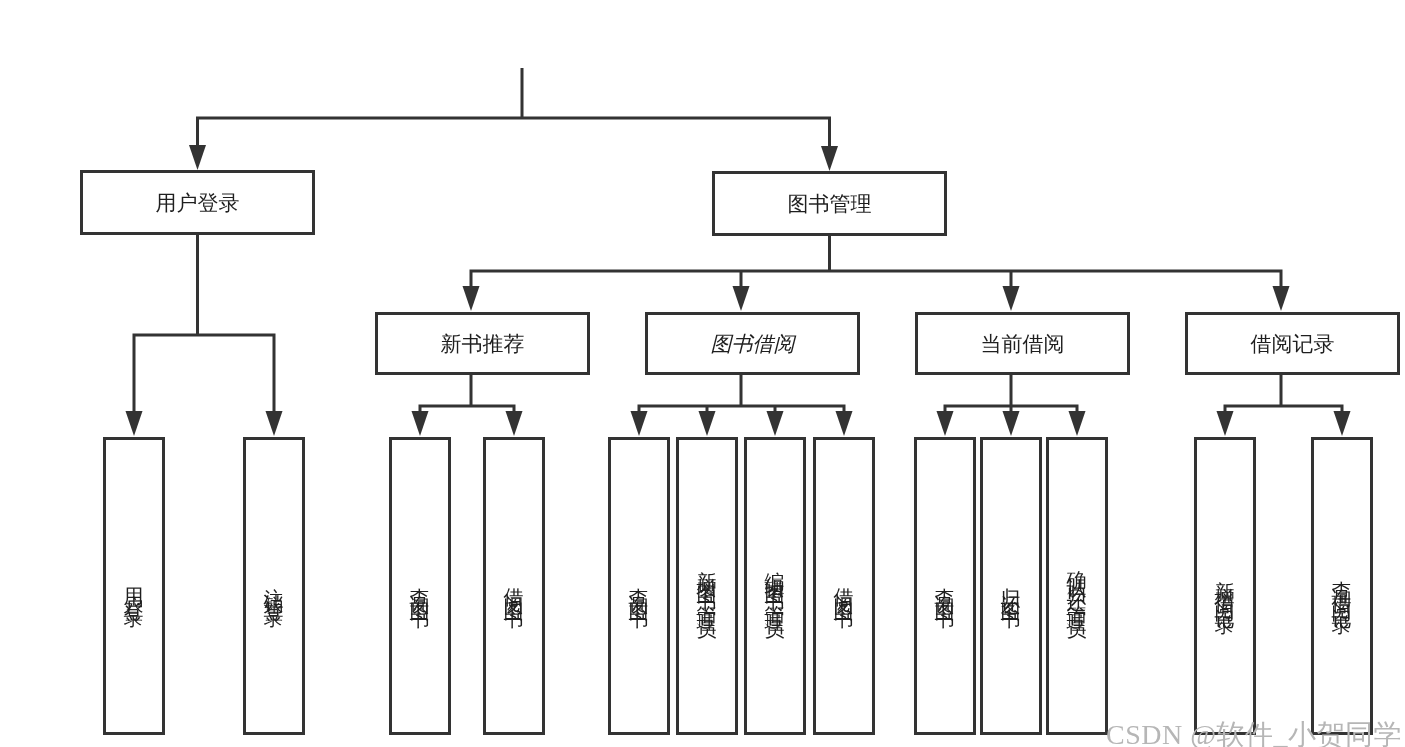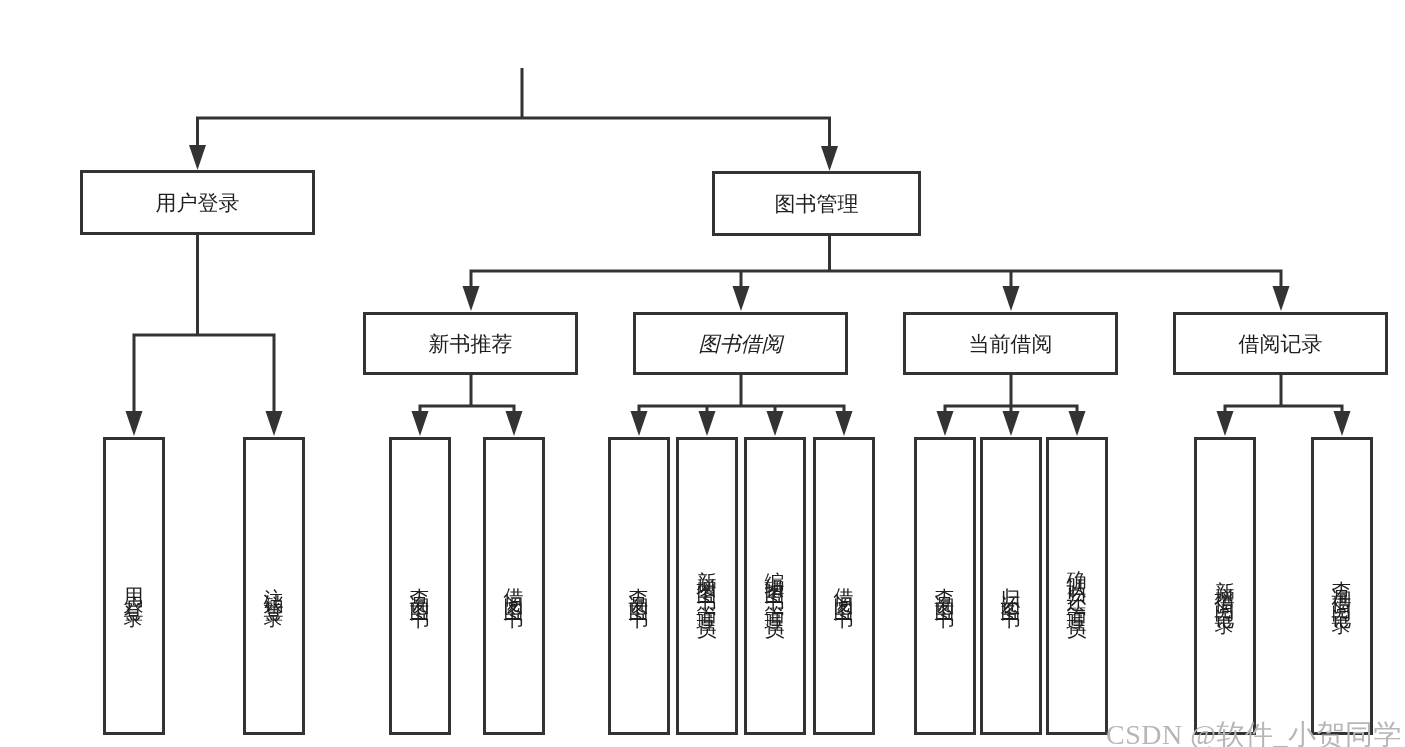--- a/index.html
+++ b/index.html
@@ -42,24 +42,24 @@
     z-index: 2;
     text-align: center;
     white-space: nowrap;
   }
 
   
   #n-root { left: 21px; top: 13px; width: 1001px; height: 55px; }
 
   
   #n-login { left: 80px;  top: 170px; width: 235px; height: 65px; }
-  #n-mgmt  { left: 712px; top: 171px; width: 209px; height: 65px; }
+  #n-mgmt  { left: 712px; top: 171px; width: 235px; height: 65px; }
 
   
-  .l3 { top: 312px; width: 215px; height: 63px; }
+  .l3 { top: 312px; width: 215px; height: 63px; margin-left: 12px; }
   #n-l3-0 { left: 363px; }
   #n-l3-1 { left: 633px; font-style: italic; }
   #n-l3-2 { left: 903px; }
   #n-l3-3 { left: 1173px; }
 
   
   .leaf {
     top: 437px;
     width: 62px;
     height: 298px;

